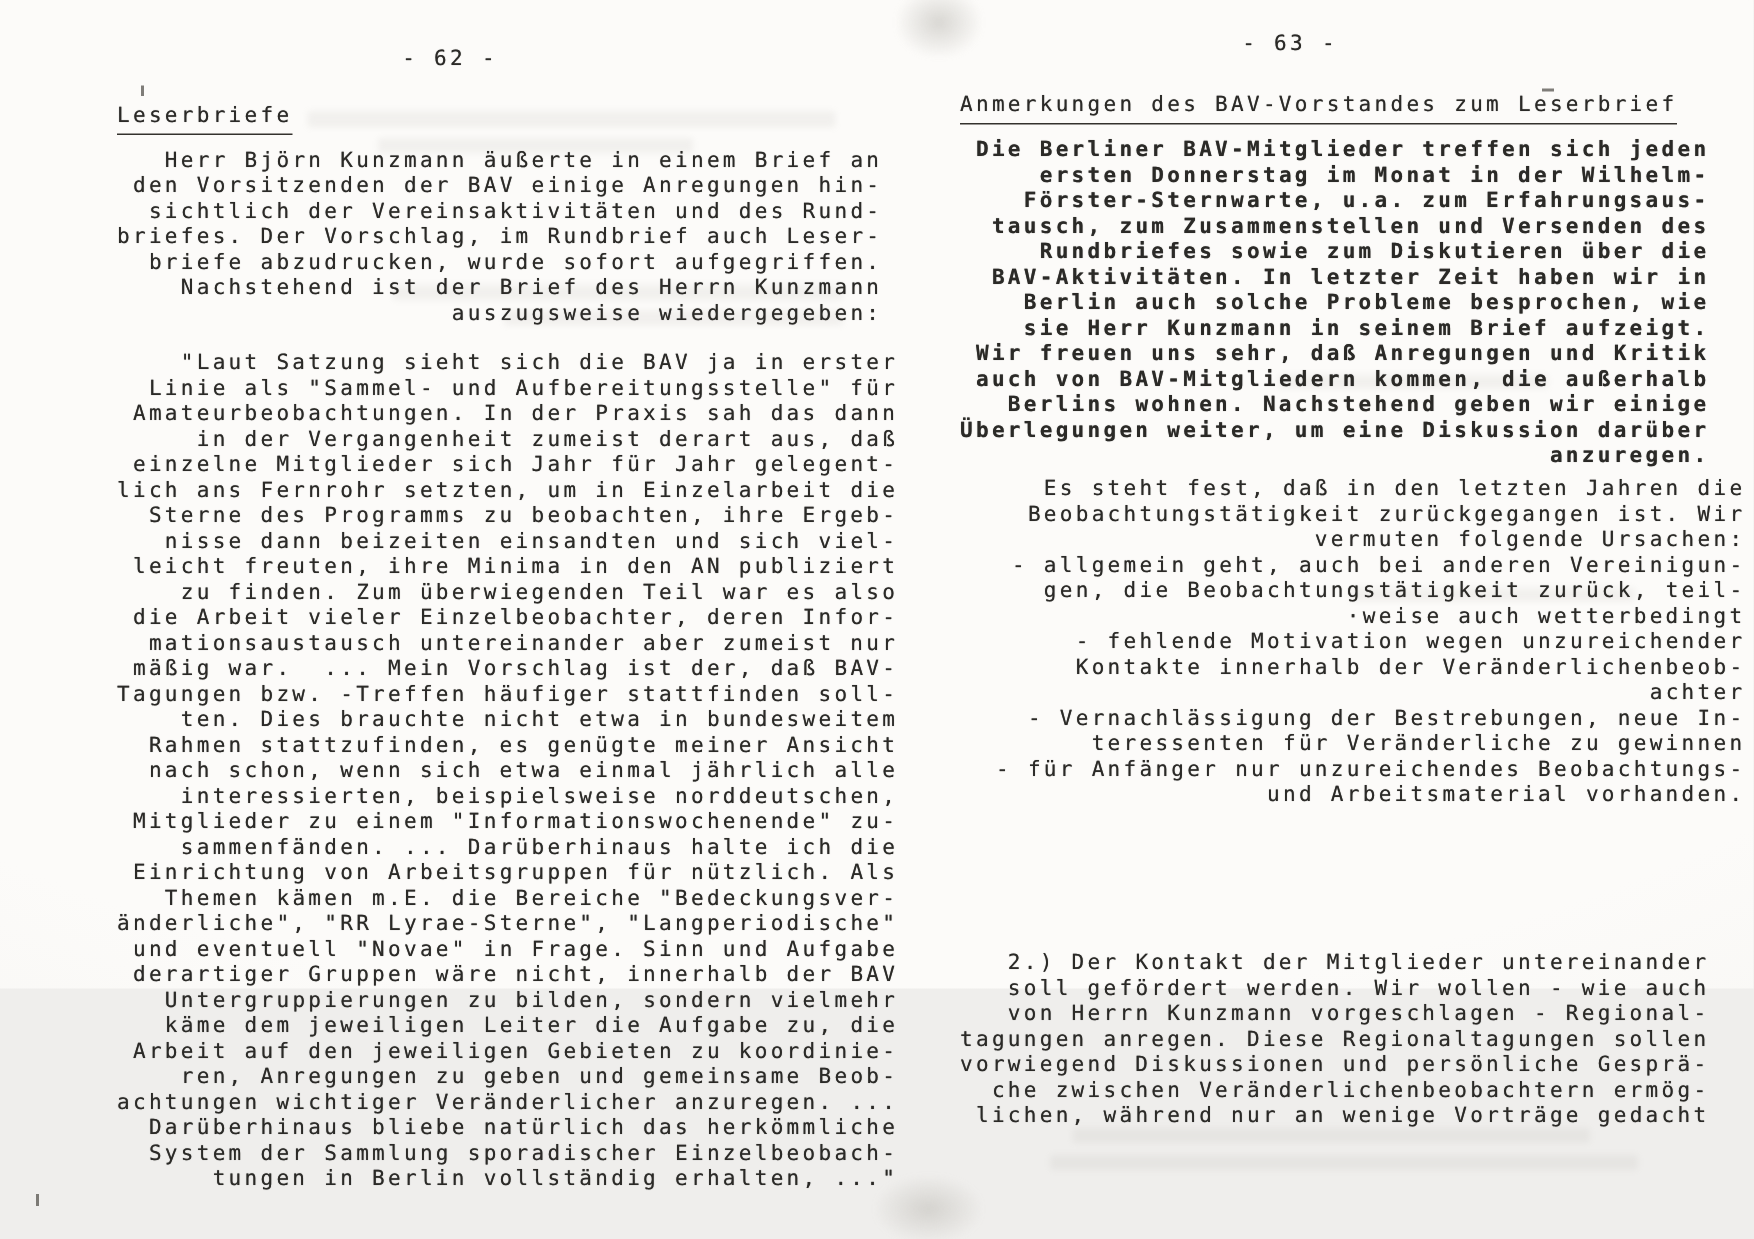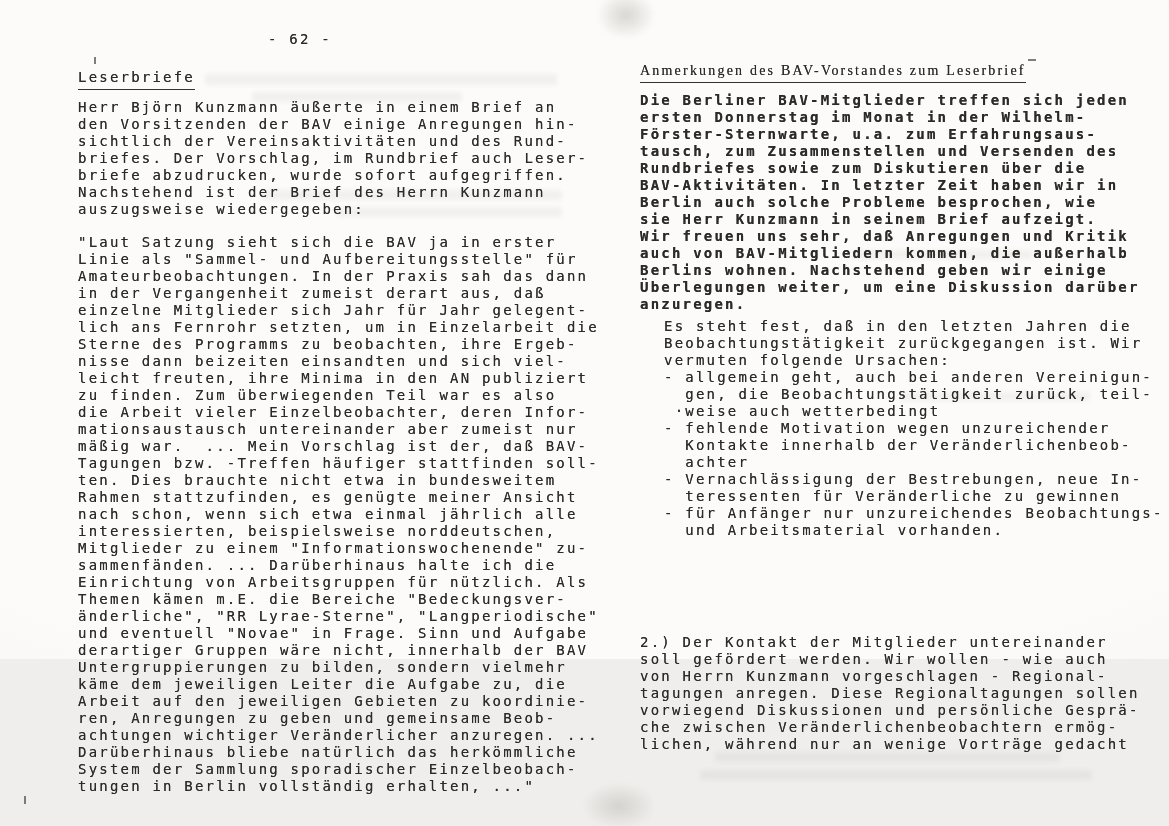--- a/index.html
+++ b/index.html
@@ -20,20 +20,21 @@
   }
   .typewriter {
     position: absolute;
     font-family: "DejaVu Sans Mono", "Liberation Mono", monospace;
     font-size: 14px;
     line-height: 17px;
     letter-spacing: 2.2px;
     color: #2b2a27;
     text-shadow: 0 0 0.5px rgba(20,20,18,0.65);
     white-space: pre;
+    text-align: right;
   }
   .pageno {
     text-align: center;
   }
   .heading {
     border-bottom: 1.6px solid #34322e;
     padding-bottom: 3px;
     display: inline-block;
   }
   .ghost {
@@ -115,23 +116,24 @@
 derartiger Gruppen wäre nicht, innerhalb der BAV
 Untergruppierungen zu bilden, sondern vielmehr
 käme dem jeweiligen Leiter die Aufgabe zu, die
 Arbeit auf den jeweiligen Gebieten zu koordinie-
 ren, Anregungen zu geben und gemeinsame Beob-
 achtungen wichtiger Veränderlicher anzuregen. ...
 Darüberhinaus bliebe natürlich das herkömmliche
 System der Sammlung sporadischer Einzelbeobach-
 tungen in Berlin vollständig erhalten, ..."</div>
 
+  <div class="typewriter pageno" style="left:600px; top:21px; width:520px;">- 63 -</div>
 
   <div style="position:absolute; left:640px; top:61px;">
-    <span class="typewriter heading" style="position:static;font-family:Liberation Serif, serif;">Anmerkungen des BAV-Vorstandes zum Leserbrief</span>
+    <span class="typewriter heading" style="position:static;">Anmerkungen des BAV-Vorstandes zum Leserbrief</span>
   </div>
 
   <div class="typewriter" style="left:640px; top:92px;font-weight:bold;">Die Berliner BAV-Mitglieder treffen sich jeden
 ersten Donnerstag im Monat in der Wilhelm-
 Förster-Sternwarte, u.a. zum Erfahrungsaus-
 tausch, zum Zusammenstellen und Versenden des
 Rundbriefes sowie zum Diskutieren über die
 BAV-Aktivitäten. In letzter Zeit haben wir in
 Berlin auch solche Probleme besprochen, wie
 sie Herr Kunzmann in seinem Brief aufzeigt.

